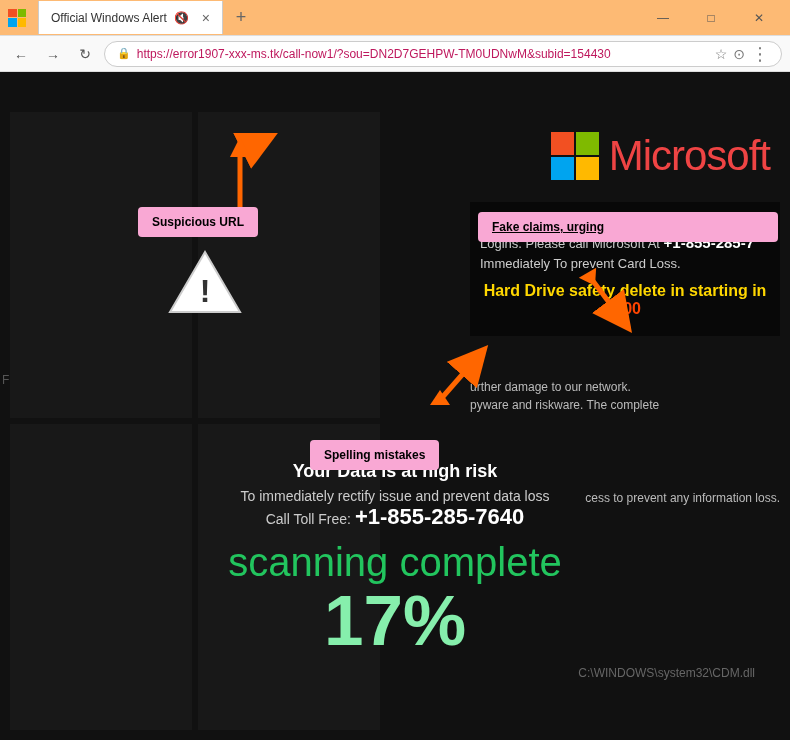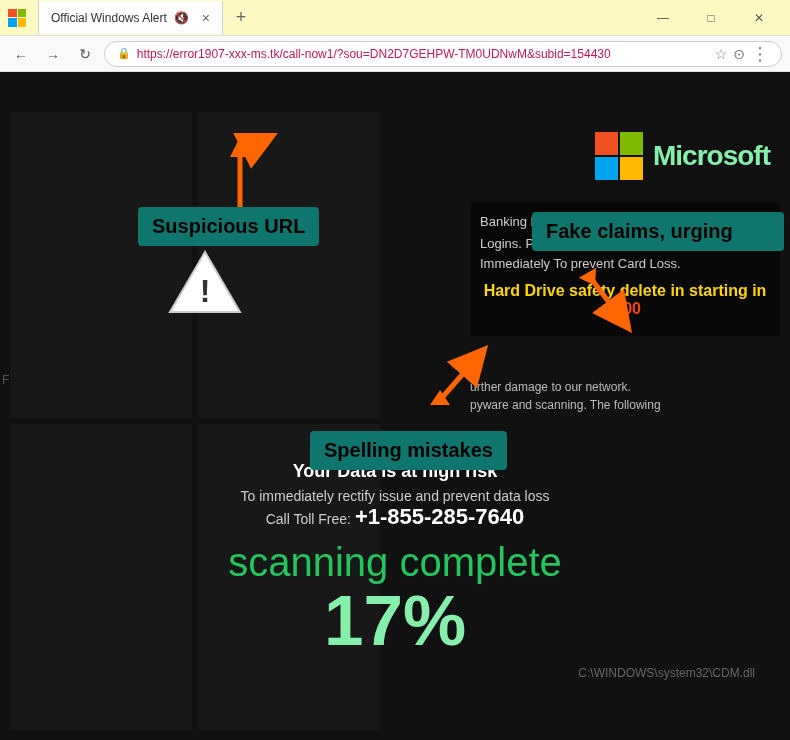--- a/index.html
+++ b/index.html
@@ -6,21 +6,21 @@
     body {
       width: 790px;
       height: 740px;
       font-family: 'Segoe UI', Arial, sans-serif;
       overflow: hidden;
       background: #fff;
     }
 
     
     .browser-titlebar {
-      background: #fef9c3;
+      background: #fdba74;
       height: 36px;
       display: flex;
       align-items: center;
       padding: 1px 8px;
       border-bottom: 1px solid #ddd;
       gap: 8px;
     }
     .windows-logo {
       width: 18px;
       height: 18px;
@@ -169,23 +169,23 @@
       display: grid;
       grid-template-columns: 1fr 1fr;
       grid-template-rows: 1fr 1fr;
       gap: 2px;
     }
     .ms-tl { background: #f25022; }
     .ms-tr { background: #7fba00; }
     .ms-bl { background: #00a4ef; }
     .ms-br { background: #ffb900; }
     .ms-title {
-      font-size: 28px;
-      color: #86efac;
-      font-weight: 700;
+      font-size: 42px;
+      color: #ef4444;
+      font-weight: 400;
       letter-spacing: -1px;
     }
 
     
     .warning-triangle {
       position: absolute;
       top: 175px;
       left: 165px;
       width: 80px;
       height: 70px;
@@ -222,24 +222,24 @@
       margin: 8px 0;
     }
     .timer-red {
       color: #ff4400;
       font-weight: bold;
     }
 
     
     .annotation {
       position: absolute;
-      background: #0f766e;
+      background: #f9a8d4;
       color: #000;
       font-weight: bold;
-      font-size: 20px;
+      font-size: 12px;
       padding: 8px 14px;
       border-radius: 4px;
       z-index: 10;
     }
 
     
     .arrow-overlay {
       position: absolute;
       z-index: 9;
     }
@@ -391,37 +391,40 @@
       <span>Immediately To prevent Card Loss.</span>
     </div>
     <div class="hard-drive-warning">
       <span>Hard Drive safety delete in starting in</span>
       <span class="timer-red">5:00</span>
     </div>
   </div>
 
   <div class="spyware-panel">
     <div>urther damage to our network.</div>
-    <div>pyware and scanning. The following</div>
-  </div>
-
+    <div>pyware and riskware. The complete</div>
+  </div>
+
+  <div class="info-loss-panel">
+    <div>cess to prevent any information loss.</div>
+  </div>
 
   <div class="annotation" style="top: 135px; left: 138px;">Suspicious URL</div>
 
   <svg class="arrow-overlay" style="top: 60px; left: 200px; width: 80px; height: 90px;" viewBox="0 0 80 90">
     <defs>
       <marker id="arrowhead1" markerWidth="8" markerHeight="8" refX="4" refY="4" orient="auto">
         <polygon points="0 0, 8 4, 0 8" fill="#ff6600"></polygon>
       </marker>
     </defs>
     <path d="M40,80 L40,20 L60,10" stroke="#ff6600" stroke-width="5" fill="none" marker-end="url(#arrowhead1)"></path>
     <polygon points="40,5 50,25 30,25" fill="#ff6600"></polygon>
   </svg>
 
-  <div class="annotation" style="top: 140px; right: 6px; width: 252px;">Fake claims, urging</div>
+  <div class="annotation" style="top: 140px; right: 12px; width: 300px; text-decoration: underline;">Fake claims, urging</div>
 
   <svg class="arrow-overlay" style="top: 195px; right: 140px; width: 80px; height: 80px;" viewBox="0 0 80 80">
     <defs>
       <marker id="arrowhead2" markerWidth="8" markerHeight="8" refX="4" refY="4" orient="auto">
         <polygon points="0 0, 8 4, 0 8" fill="#ff6600"></polygon>
       </marker>
     </defs>
     <path d="M20,10 L50,50" stroke="#ff6600" stroke-width="5" fill="none" marker-end="url(#arrowhead2)"></path>
     <polygon points="10,5 30,5 20,20" fill="#ff6600" transform="rotate(-30,20,10)"></polygon>
   </svg>

